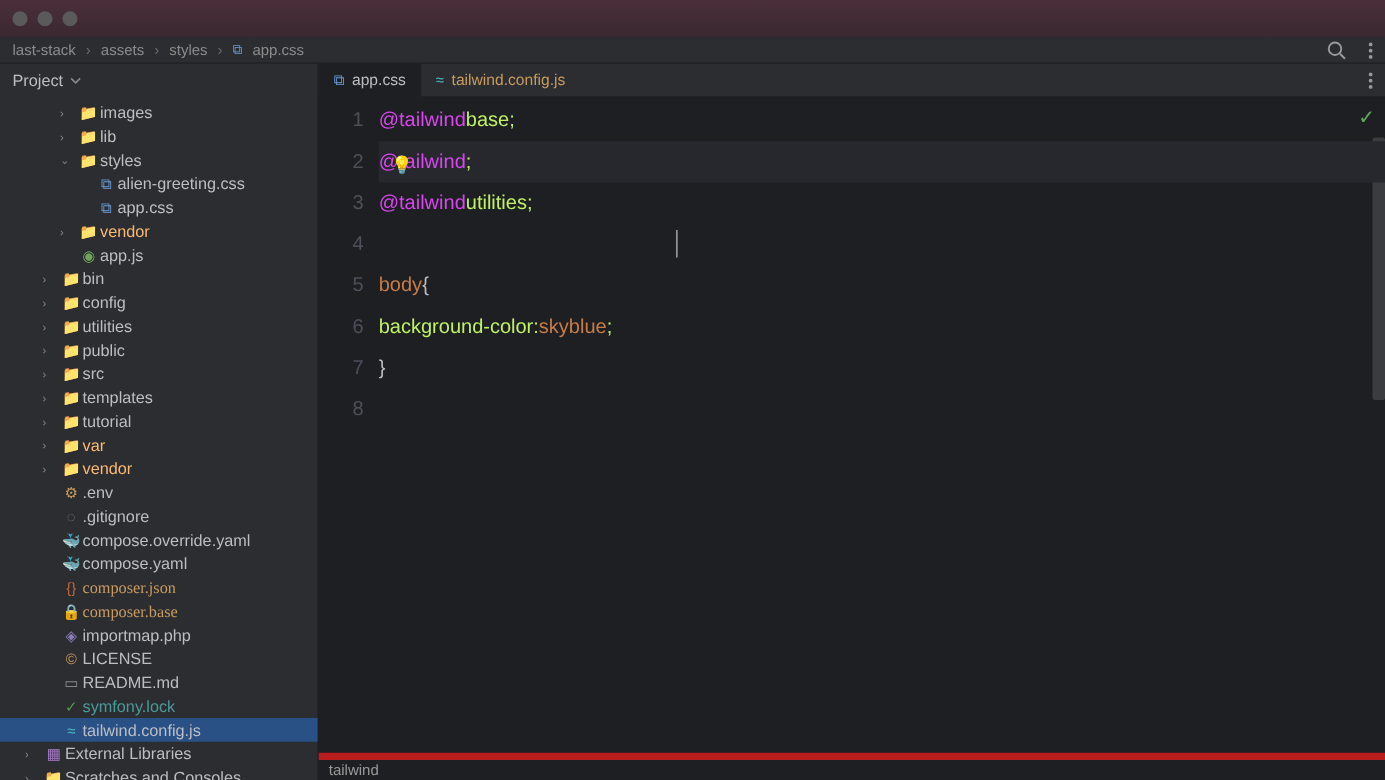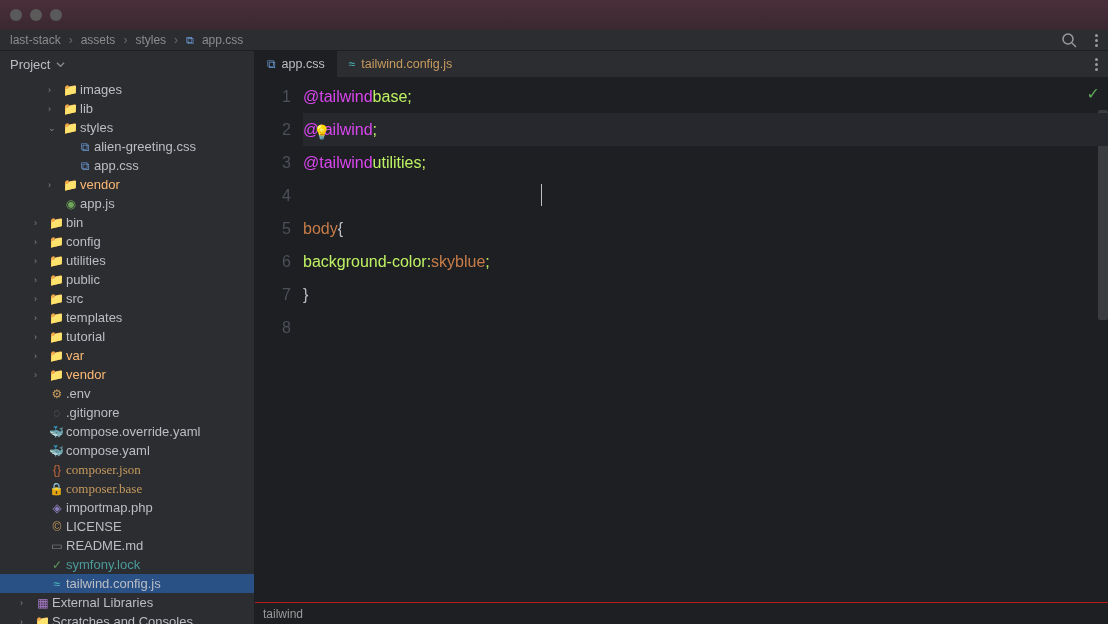--- a/index.html
+++ b/index.html
@@ -62,21 +62,21 @@
     .code-line.hl { background: #26282e; }
     .tok-dir { color: #d946ef; }
     .tok-text { color: #bef264; }
     .tok-kw { color: #c77c48; }
     .tok-brace { color: #bcbec4; }
     .lightbulb { position: absolute; left: 10px; top: 38px; width: 16px; height: 16px; color: #f0a020; font-size: 14px; }
     .cursor-mark { position: absolute; width: 1px; height: 22px; background: #bcbec4; }
     .check-mark { position: absolute; right: 8px; top: 6px; color: #5faa5a; font-size: 16px; }
     .scrollbar-mark { position: absolute; right: 0; top: 32px; width: 10px; height: 210px; background: #3a3c40; border-radius: 2px; }
     
-    .status { height: 22px; border-top: 1px solid #b91c1c; display: flex; align-items: center; padding-left: 8px; color: #9a9a9a; font-size: 12px; }
+    .status { height: 22px; border-top: 6px solid #b91c1c; display: flex; align-items: center; padding-left: 8px; color: #9a9a9a; font-size: 12px; }
     .search-icon { width: 16px; height: 16px; }
     .kebab-icon { display: flex; flex-direction: column; gap: 2px; }
     .kebab-icon span { width: 3px; height: 3px; background: #9a9a9a; border-radius: 50%; }
   </style>
 </head>
 <body>
 
 <div class="titlebar">
   <div class="dot"></div>
   <div class="dot"></div>

